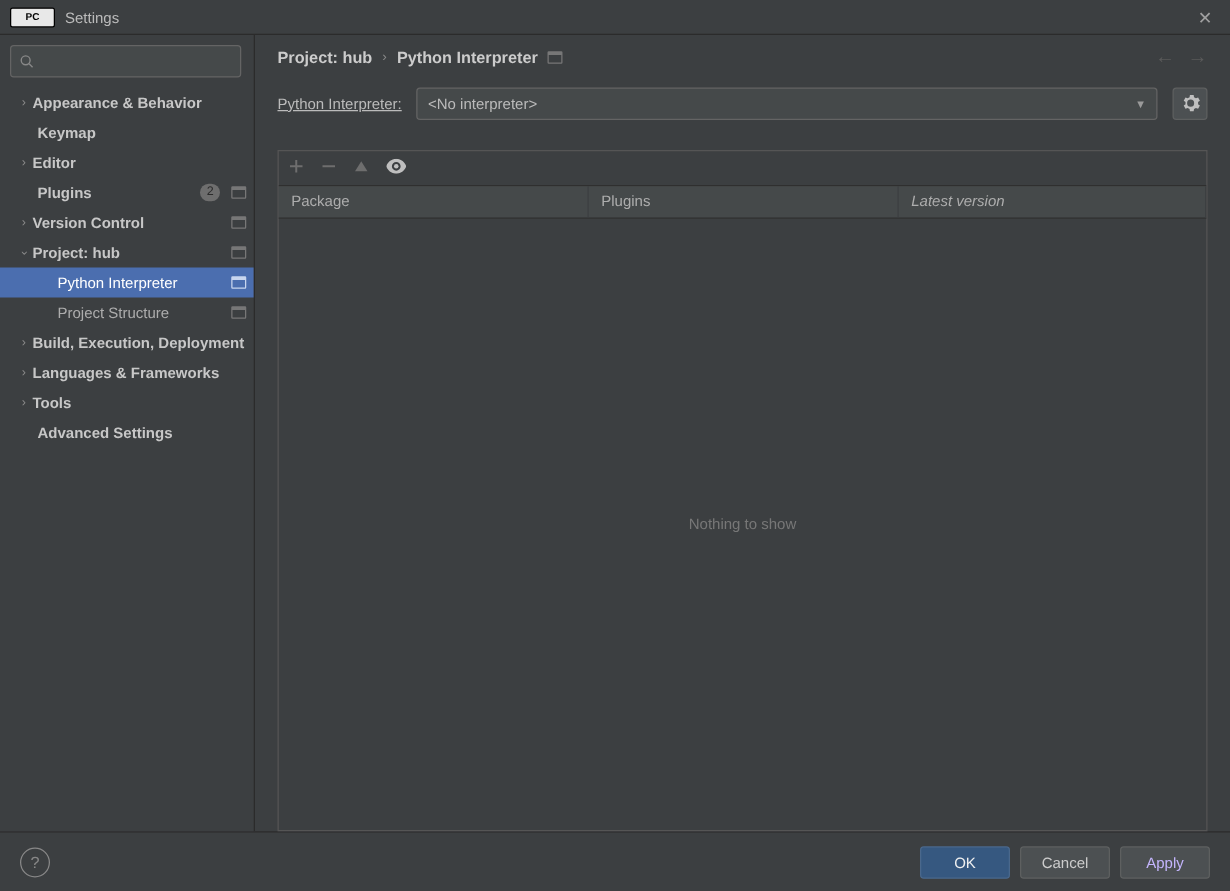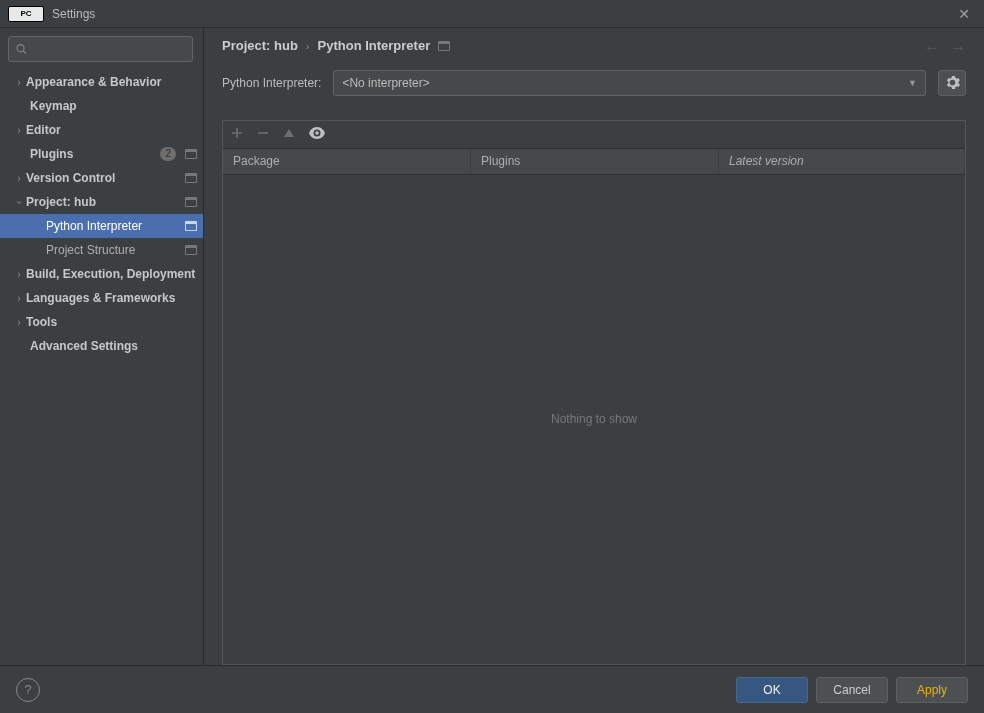--- a/index.html
+++ b/index.html
@@ -35,21 +35,21 @@
   
   .content { flex: 1; padding: 0 18px 0 18px; display: flex; flex-direction: column; }
   .breadcrumb-row { height: 42px; display: flex; align-items: center; }
   .breadcrumb { flex: 1; display: flex; align-items: center; gap: 8px; color: #bbb; }
   .breadcrumb .crumb { font-weight: bold; font-size: 13px; color: #cccccc; }
   .breadcrumb .sep { color: #888; font-size: 11px; }
   .breadcrumb .proj-badge-sm { width: 12px; height: 10px; border: 1px solid #777; border-top: 3px solid #777; border-radius: 1px; }
   .nav-arrows { display: flex; gap: 10px; color: #5a5a5a; font-size: 16px; }
 
   .interp-row { display: flex; align-items: center; gap: 12px; margin-top: 6px; }
-  .interp-label { color: #bbb; }
+  .interp-label { color: #bbb; text-decoration: underline; }
   .interp-select { flex: 1; height: 26px; background: #45494a; border: 1px solid #646464; border-radius: 3px; display: flex; align-items: center; padding: 0 8px; justify-content: space-between; }
   .interp-select .val { color: #bbb; }
   .interp-select .caret { color: #9a9a9a; font-size: 9px; }
   .gear-btn { width: 28px; height: 26px; background: #4c5052; border: 1px solid #5e6060; border-radius: 3px; display: flex; align-items: center; justify-content: center; cursor: pointer; }
 
   .pkg-panel { margin-top: 24px; border: 1px solid #555555; background: #3c3f41; display: flex; flex-direction: column; height: 638px; }
   .pkg-toolbar { height: 28px; display: flex; align-items: center; padding: 0 8px; gap: 14px; border-bottom: 1px solid #2f2f2f; }
   .tb-btn { color: #6e6e6e; font-size: 13px; cursor: pointer; }
   .tb-btn.eye { color: #bfbfbf; }
   .pkg-header { height: 26px; display: flex; background: #45494a; border-bottom: 1px solid #2f2f2f; }
@@ -58,21 +58,21 @@
   .col-ver { width: 248px; }
   .col-lat { flex: 1; border-right: none; font-style: italic; }
   .pkg-body { flex: 1; display: flex; align-items: center; justify-content: center; color: #777; }
 
   
   .bottombar { height: 48px; border-top: 1px solid #2b2b2b; display: flex; align-items: center; padding: 0 16px; background: #3c3f41; }
   .help-btn { width: 24px; height: 24px; border-radius: 50%; border: 1.5px solid #888; color: #888; display: flex; align-items: center; justify-content: center; font-size: 13px; cursor: pointer; }
   .bottombar .spacer { flex: 1; }
   .btn { height: 26px; padding: 0 2px; border-radius: 3px; border: 1px solid #5e6060; background: #4c5052; color: #cccccc; display: flex; align-items: center; justify-content: center; margin-left: 8px; cursor: pointer; min-width: 72px; }
   .btn.primary { background: #365880; border-color: #4a688c; color: #f0f0f0; }
-  .btn.disabled { color: #eab308; }
+  .btn.disabled { color: #c4b5fd; }
 </style>
 </head>
 <body>
 
 <div class="titlebar">
   <div class="app-icon">PC</div>
   <div class="title">Settings</div>
   <div class="close">✕</div>
 </div>
 

